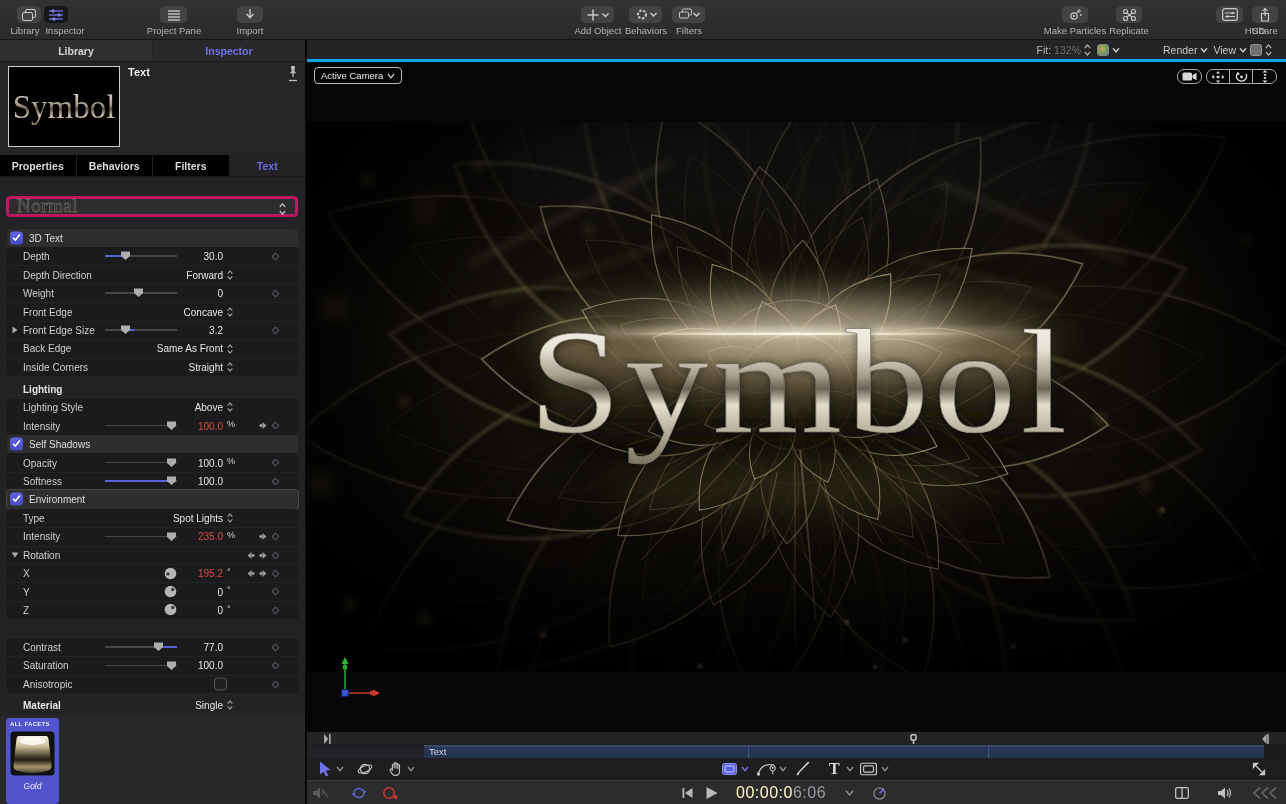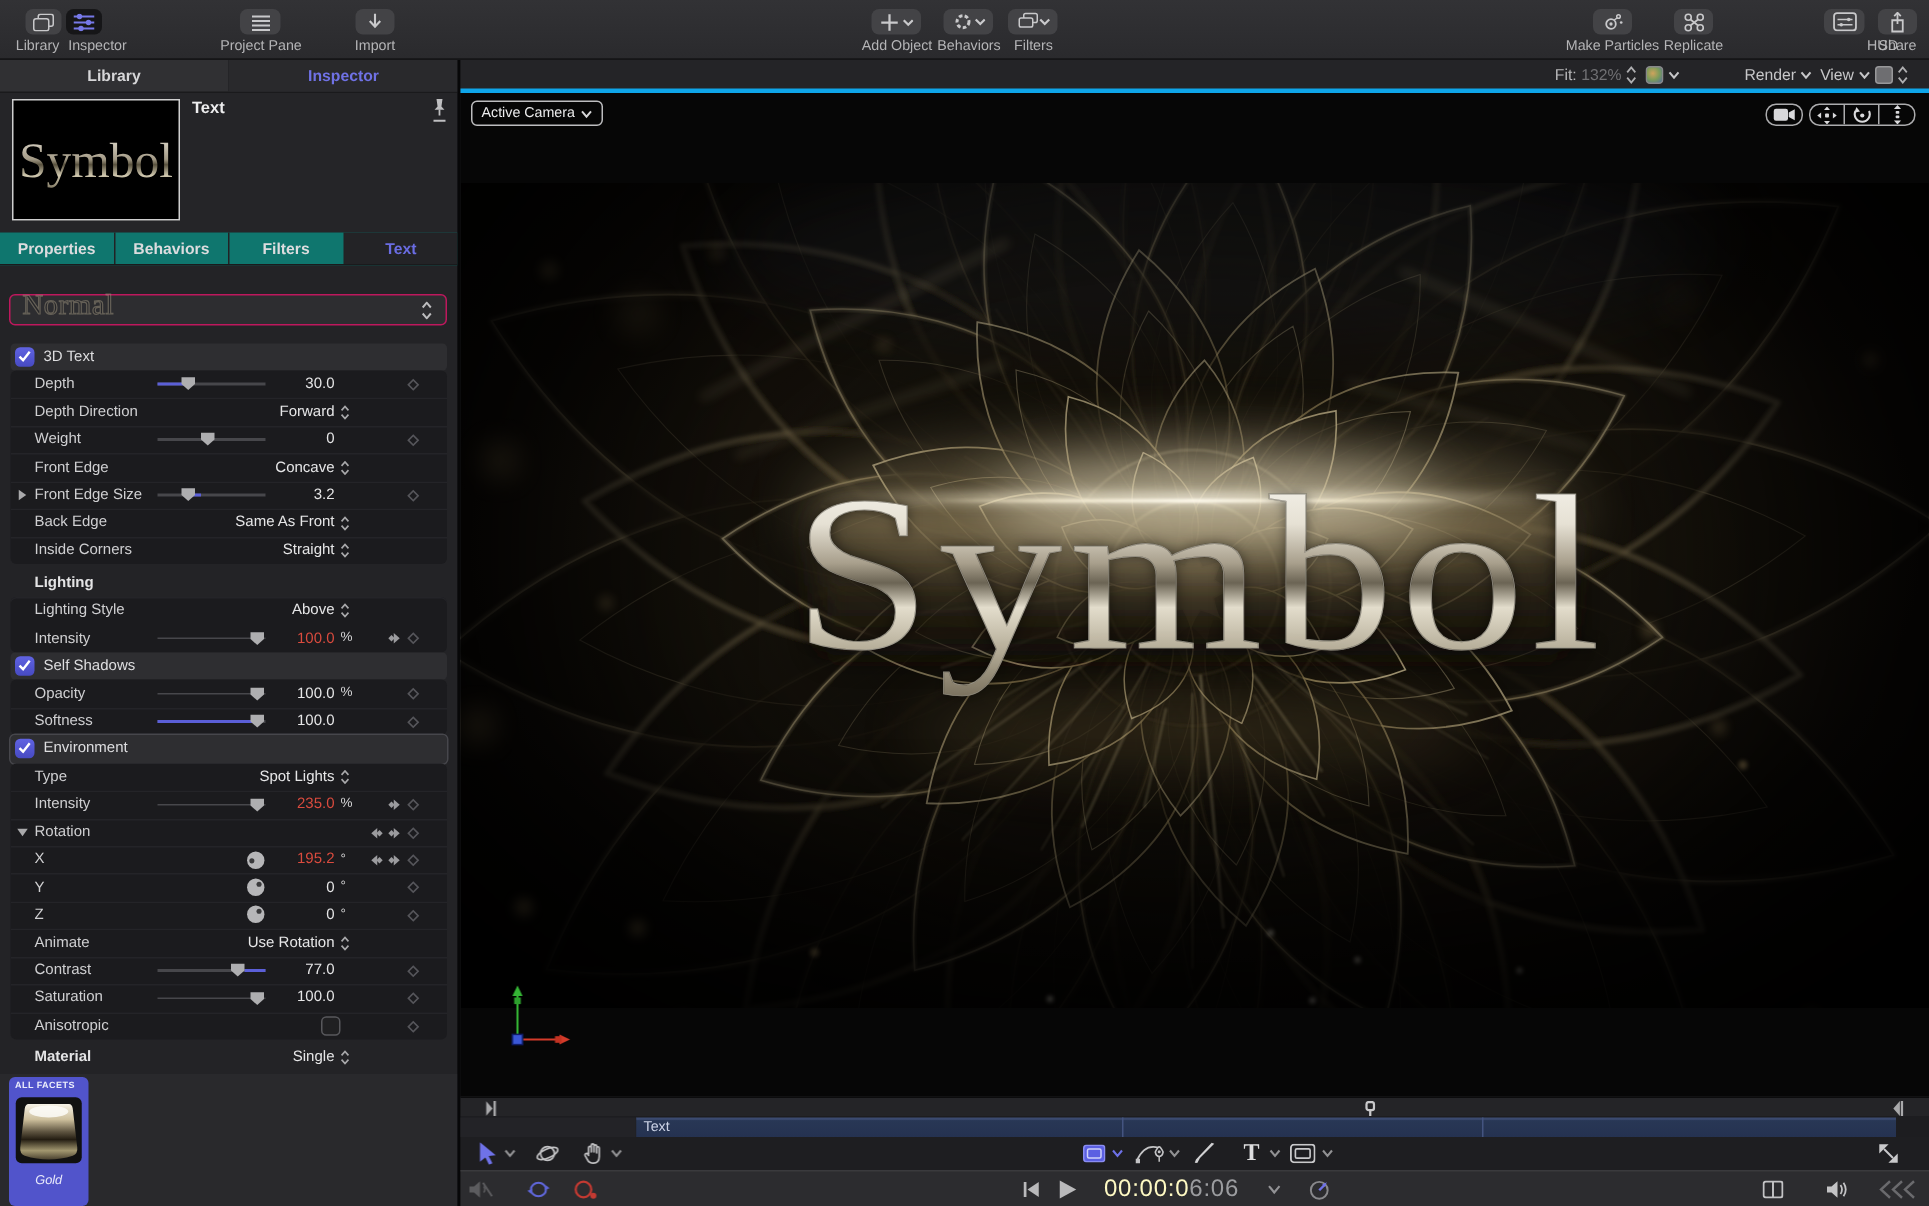--- a/index.html
+++ b/index.html
@@ -20,29 +20,29 @@
   #panel-tabs { position:absolute; left:0; top:0; width:305px; height:22px; background:#303033; border-bottom:1px solid #1a1a1c; display:flex; }
   #panel-tabs .ptab { flex:1; display:flex; align-items:center; justify-content:center;
       font-size:10.5px; font-weight:bold; color:#d6d6d8; border-right:1px solid #242427; }
   #panel-tabs .ptab:last-child { border-right:none; background:#29292c; color:#6f71e4; }
   #preview { position:absolute; left:0; top:22px; width:305px; height:93px; background:#252528; }
   #thumb { position:absolute; left:8px; top:4px; width:112px; height:81px; background:#000; border:1px solid #cfcfcf; }
   #thumb svg { width:100%; height:100%; display:block; }
   #obj-name { position:absolute; left:128px; top:4px; font-size:11px; font-weight:bold; color:#ededee; }
   #pin { position:absolute; right:6px; top:3px; width:12px; height:18px; }
 
-  #insp-tabs { position:absolute; left:0; top:115px; width:305px; height:22px; background:#0f766e; display:flex; border-bottom:1px solid #1a1a1c;}
+  #insp-tabs { position:absolute; left:0; top:115px; width:305px; height:22px; background:#000000; display:flex; border-bottom:1px solid #1a1a1c;}
   #insp-tabs .itab { flex:1; display:flex; align-items:center; justify-content:center; font-size:10.5px; font-weight:bold;
       color:#dcdcde; border-right:1px solid #222225; }
   #insp-tabs .itab:last-child { border-right:none; background:#232326; color:#6a6ce2; }
   #subtabs { position:absolute; left:0; top:137px; width:305px; height:19px; background:#202023; }
   #subtabs .stab { position:absolute; top:50%; transform:translate(-50%,-50%); font-size:10px; font-weight:bold; color:#d8d8da; white-space:nowrap; }
   #subtabs .stab.active { color:#6e70e6; }
 
-  #preset { position:absolute; left:6px; top:156px; width:292px; height:21px; background:#2d2d30; border:1px solid #be185d; border-radius:4px; }
+  #preset { position:absolute; left:6px; top:156px; width:292px; height:21px; background:#2d2d30; border:3px solid #be185d; border-radius:4px; }
   #preset-name { position:absolute; left:8px; top:-4px; font-family:"Liberation Serif", serif; font-size:19px;
       color:rgba(0,0,0,0.12); -webkit-text-stroke:0.8px rgba(172,162,138,0.45); letter-spacing:0.5px; }
 
   #rows { position:absolute; left:0; top:0; width:305px; height:764px; }
   .row { position:absolute; left:7px; width:291px; height:18.45px; }
   .row .lbl { position:absolute; left:16px; top:50%; transform:translateY(-50%); font-size:10px; color:#cfcfd1; white-space:nowrap; }
   .row.stripe { background:#1b1b1e; }
   .row.first { border-radius:4px 4px 0 0; }
   .row.last  { border-radius:0 0 4px 4px; }
   .row.stripe + .row.stripe { box-shadow:inset 0 1px 0 #242428; }
@@ -475,28 +475,20 @@
       <div class="row stripe" style="top: 560.9px;">
         <div class="lbl">Z</div>
         <svg width="13" height="13" viewBox="0 0 13 13" style="position:absolute; left:157px; top:2.5px;">
       <circle cx="6.5" cy="6.5" r="5.8" fill="#b6b6b8"></circle>
       <circle cx="8.7" cy="4.5" r="1.7" fill="#3a3a3c"></circle>
         </svg>
         <div class="value">0</div>
         <div class="unit">°</div>
         <svg width="9" height="9" viewBox="0 0 9 9" style="position:absolute; left:264px; top:5px;">
       <rect x="2.2" y="2.2" width="4.6" height="4.6" transform="rotate(45 4.5 4.5)" fill="none" stroke="#55555a" stroke-width="1.1"></rect>
-        </svg>
-      </div>
-      <div class="row stripe" style="top: 579.35px;">
-        <div class="lbl">Animate</div>
-        <div class="value">Use Rotation</div>
-        <svg width="6" height="10" viewBox="0 0 6 10" style="position:absolute; left:220px; top:4.5px;">
-      <polyline points="0.7,3.6 3,1 5.3,3.6" fill="none" stroke="#a9a9ab" stroke-width="1.1"></polyline>
-      <polyline points="0.7,6.4 3,9 5.3,6.4" fill="none" stroke="#a9a9ab" stroke-width="1.1"></polyline>
         </svg>
       </div>
       <div class="row stripe" style="top: 597.8px;">
         <div class="lbl">Contrast</div>
         <div style="position:absolute; left:98px; top:8.5px; width:72px; height:1.4px; background:#47474b;"></div>
         <div style="position:absolute; left:156.32px; top:8px; width:13.679999999999996px; height:2px; background:#5b5fd8;"></div>
       <svg width="11" height="11" viewBox="0 0 11 11" style="position:absolute; left:145.78px; top:3.5px;">
         <path d="M1 1.5 h9 v4.5 l-4.5 4 L1 6 z" fill="#aeaeb0"></path>
         </svg>
         <div class="value">77.0</div>

